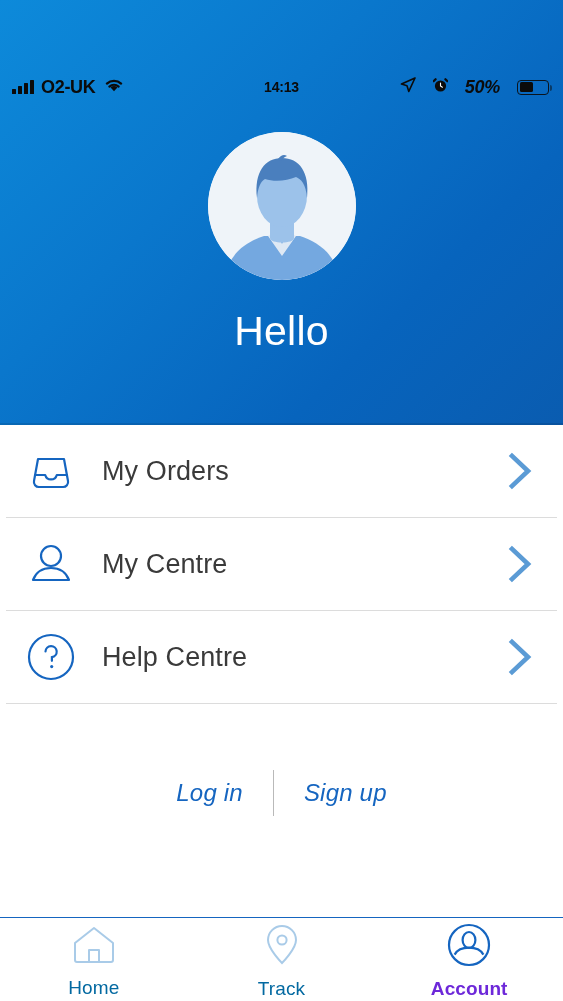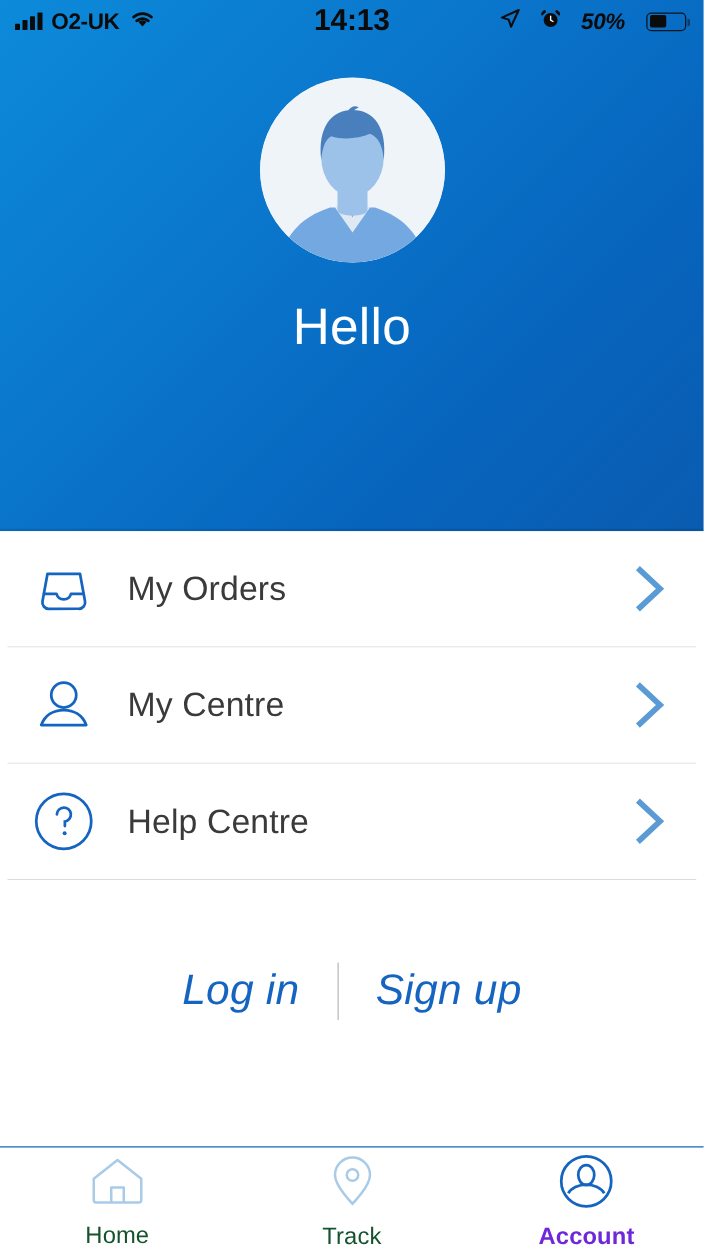--- a/index.html
+++ b/index.html
@@ -14,20 +14,21 @@
 
   
   .header {
     height:425px;
     background:linear-gradient(135deg, #0d8ada 0%, #0a77cc 38%, #0764bd 72%, #0a5cb0 100%);
     position:relative;
     flex:0 0 auto;
     display:flex;
     flex-direction:column;
     align-items:center;
+    justify-content:center;
   }
   .header::after {
     content:""; position:absolute; left:0; right:0; bottom:0; height:2px;
     background:rgba(0,0,0,.10);
   }
 
   
   .statusbar {
     height:34px; width:100%;
     display:flex; align-items:center;
@@ -39,21 +40,21 @@
   .sb-center {
     position:absolute; left:0; right:0; top:0; height:34px;
     display:flex; align-items:center; justify-content:center;
     pointer-events:none;
   }
   .sb-right { margin-left:auto; display:flex; align-items:center; gap:17px;font-style:italic; }
   .sb-text {
     font-size:18px; font-weight:bold; color:#0b0b0b;
     letter-spacing:-0.3px; line-height:1;
   }
-  .sb-time { font-size:24px; font-weight:bold; color:#0b0b0b; letter-spacing:-0.2px; }
+  .sb-time { font-size:14px; font-weight:bold; color:#0b0b0b; letter-spacing:-0.2px; }
   .bars { display:flex; align-items:flex-end; gap:2px; height:14px; }
   .bars i { display:block; width:4px; background:#0b0b0b; border-radius:.5px; }
   .bars i:nth-child(1){height:5px;}
   .bars i:nth-child(2){height:8px;}
   .bars i:nth-child(3){height:11px;}
   .bars i:nth-child(4){height:14px;}
   .batt {
     width:32px; height:15px; border:1.6px solid rgba(11,11,11,.9);
     border-radius:4px; position:relative; padding:1.6px; display:flex; align-items:center;
   }
@@ -88,39 +89,39 @@
   .divider { height:1px; background:#dcdcdc; margin:0 6px; }
 
   
   .auth {
     flex:1 1 auto;
     display:flex; align-items:center; justify-content:center; gap:0;
     background:#ffffff;
     padding-bottom:36px;
   }
   .auth a {
-    font-size:34px; font-style:italic; color:#1565c0; text-decoration:none;
+    font-size:24px; font-style:italic; color:#1565c0; text-decoration:none;
     padding:0 30px; letter-spacing:0.2px;
   }
   .auth .sep { width:1px; height:46px; background:#b9b9b9; }
 
   
   .tabbar {
     height:84px; flex:0 0 auto;
     border-top:1.5px solid #1565c0;
     background:#ffffff;
     display:flex; align-items:stretch;
   }
   .tab {
     flex:1 1 0; display:flex; flex-direction:column;
     align-items:center; justify-content:center; gap:7px;
     padding-top:4px;
   }
   .tab .tlabel { font-size:19px; letter-spacing:0.1px; }
-  .tab.inactive .tlabel { color:#14532d; }
+  .tab.inactive .tlabel { color:#0369a1; }
   .tab.active .tlabel { color:#6d28d9; font-weight:bold; }
 </style>
 </head>
 <body>
 
 <div class="screen">
 
   <div class="header">
 
     <div class="statusbar">

